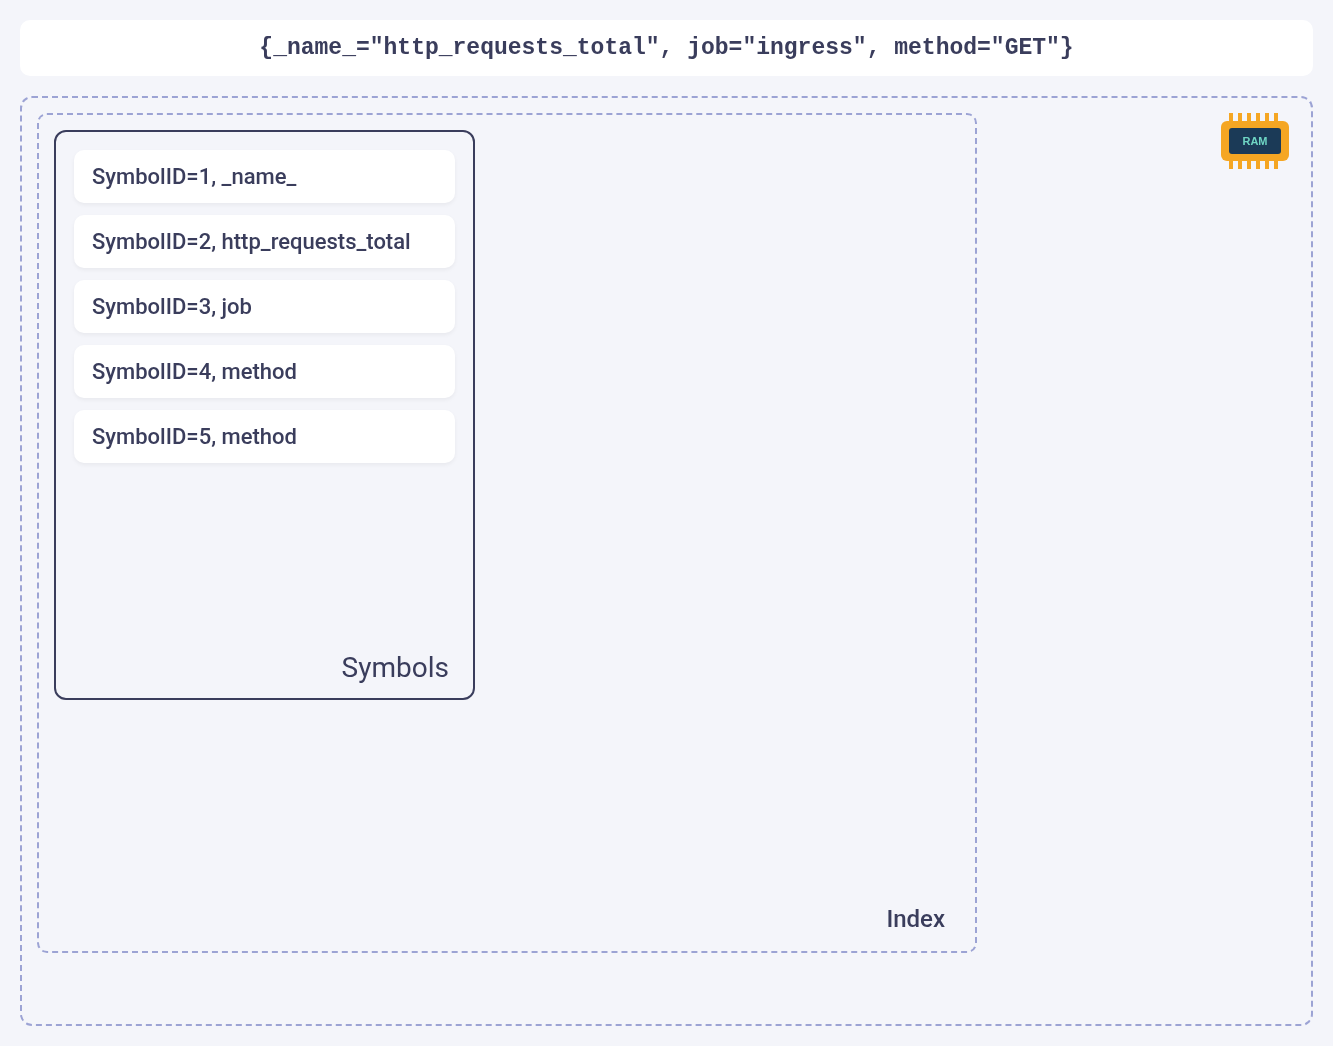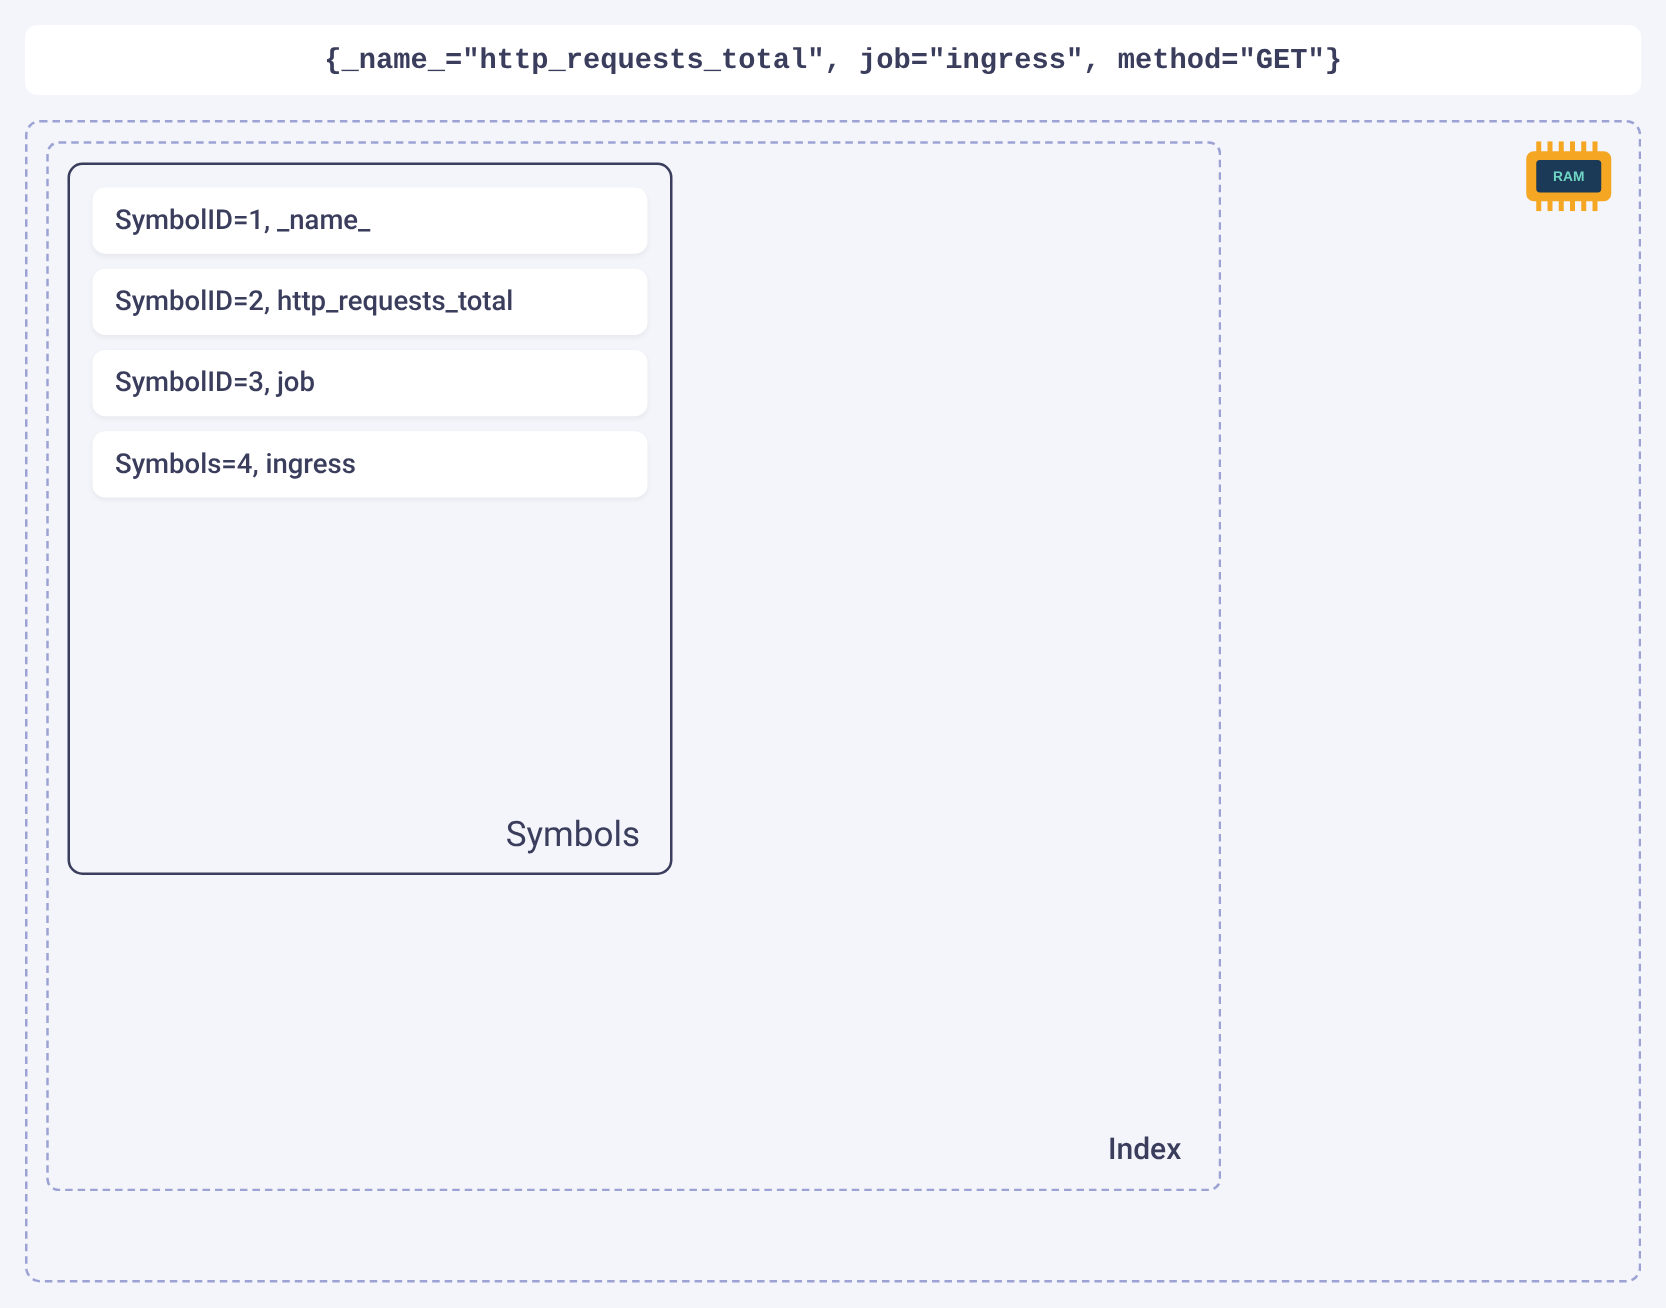--- a/index.html
+++ b/index.html
@@ -52,21 +52,21 @@
       right: 30px;
       font-size: 24px;
       font-weight: 500;
       color: #3a3d5c;
     }
     .symbols-container {
       position: relative;
       border: 2.5px solid #3a3d5c;
       border-radius: 12px;
       background: #f4f5fa;
-      width: 484px;
+      width: 421px;
       height: 570px;
       padding: 18px 18px 50px 18px;
     }
     .symbols-label {
       position: absolute;
       bottom: 14px;
       right: 24px;
       font-size: 28px;
       font-weight: 400;
       color: #3a3d5c;
@@ -115,19 +115,22 @@
       <div class="symbol-item">
         <span>SymbolID=1, _name_</span>
       </div>
       <div class="symbol-item">
         <span>SymbolID=2, http_requests_total</span>
       </div>
       <div class="symbol-item">
         <span>SymbolID=3, job</span>
       </div>
       <div class="symbol-item">
-        <span>Symbols=4, ingress</span>
+        <span>SymbolID=4, method</span>
+      </div>
+      <div class="symbol-item">
+        <span>SymbolID=5, method</span>
       </div>
       <div class="symbols-label">Symbols</div>
     </div>
     <div class="index-label">Index</div>
   </div>
 </div>
 
 </body></html>

